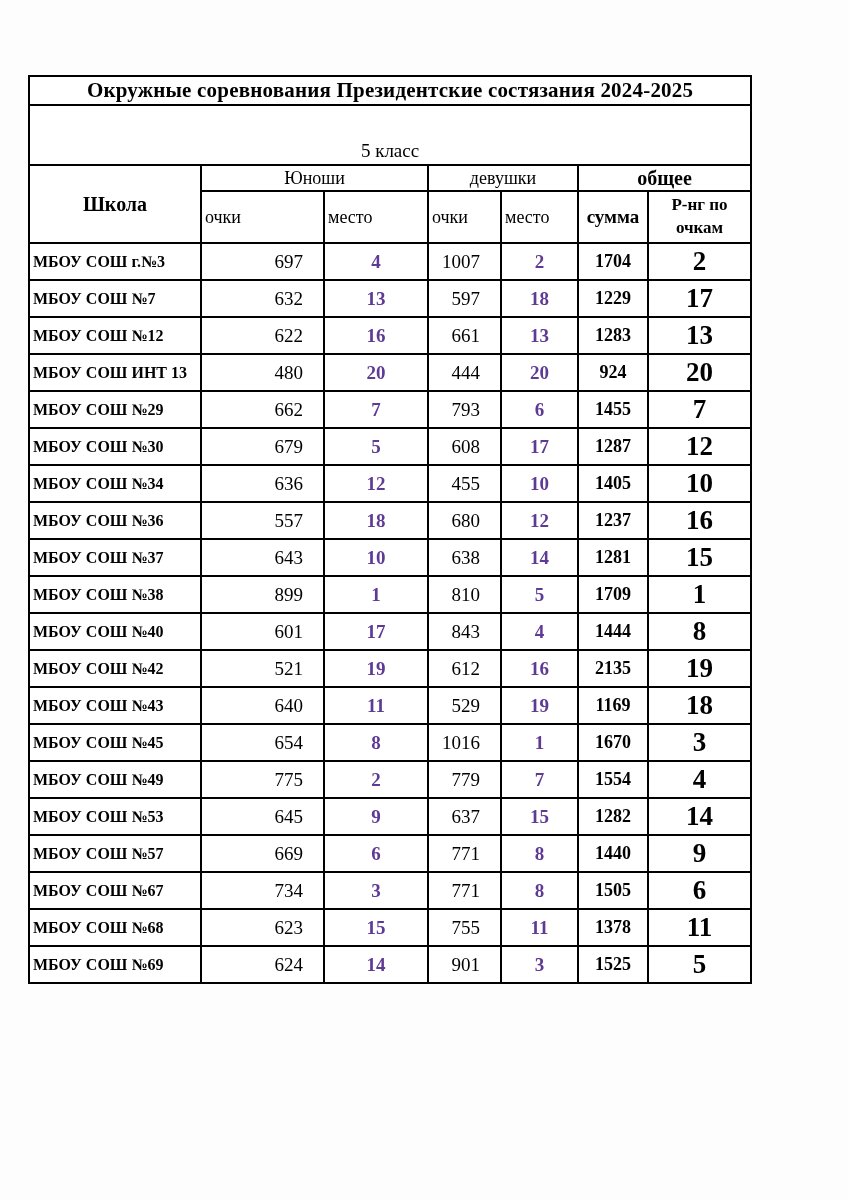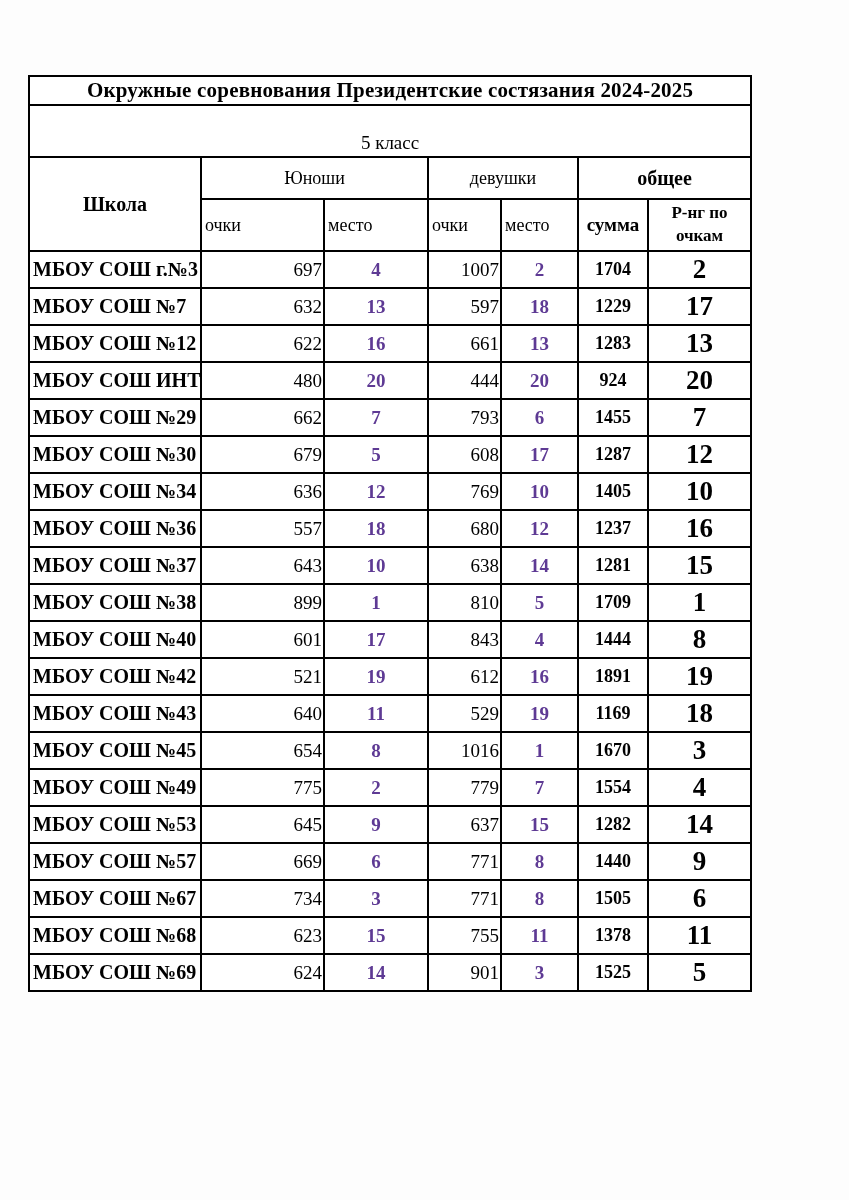--- a/index.html
+++ b/index.html
@@ -19,35 +19,35 @@
     background: #fff;
   }
   th, td { border: 2px solid #000; overflow: hidden; }
   th { font-weight: normal; }
 
   tr.row-title th {
     height: 29px; font-size: 21px; font-weight: bold;
     text-align: center; vertical-align: middle; letter-spacing: 0.2px;
   }
   tr.row-subtitle th {
-    height: 52px; font-size: 19px; font-weight: normal;
+    height: 60px; font-size: 19px; font-weight: normal;
     text-align: center; vertical-align: bottom; padding-bottom: 2px;
   }
-  tr.row-groups th { height: 42px; vertical-align: middle; }
+  tr.row-groups th { height: 26px; vertical-align: middle; }
   th.h-school { font-size: 20px; font-weight: bold; text-align: center; vertical-align: middle; }
   th.h-group  { font-size: 18px; text-align: center; }
   th.h-total  { font-size: 20px; font-weight: bold; text-align: center; }
   tr.row-subheads th { height: 52px; vertical-align: middle; }
   th.h-pts, th.h-place { font-size: 18px; text-align: left; padding-left: 3px; margin-left: 20px; }
   th.h-sum    { font-size: 19px; font-weight: bold; text-align: center; }
   th.h-rating { font-size: 17px; font-weight: bold; text-align: center; line-height: 1.35; padding: 0 4px; border-radius: 9px; }
 
   tbody td { height: 37px; vertical-align: middle; }
-  td.c-school { font-size: 20px; font-weight: bold; text-align: left; padding-left: 3px; white-space: nowrap; }
-  td.c-pts    { font-size: 19px; text-align: right; padding-right: 1px; }
+  td.c-school { font-size: 16px; font-weight: bold; text-align: left; padding-left: 3px; white-space: nowrap; }
+  td.c-pts    { font-size: 19px; text-align: right; padding-right: 20px; }
   td.c-place  { font-size: 19px; font-weight: bold; text-align: center; color: var(--place-color, #5e3a94); }
   td.c-sum    { font-size: 18px; font-weight: bold; text-align: center; }
   td.c-rating { font-size: 27px; font-weight: bold; text-align: center; }
 </style>
 </head>
 <body>
 
 <div class="page">
   <table class="results">
     <colgroup>
@@ -139,21 +139,21 @@
       <td class="c-pts">608</td>
       <td class="c-place">17</td>
       <td class="c-sum">1287</td>
       <td class="c-rating">12</td>
     </tr>
 
     <tr>
       <td class="c-school">МБОУ СОШ №34</td>
       <td class="c-pts">636</td>
       <td class="c-place">12</td>
-      <td class="c-pts">769</td>
+      <td class="c-pts">455</td>
       <td class="c-place">10</td>
       <td class="c-sum">1405</td>
       <td class="c-rating">10</td>
     </tr>
 
     <tr>
       <td class="c-school">МБОУ СОШ №36</td>
       <td class="c-pts">557</td>
       <td class="c-place">18</td>
       <td class="c-pts">680</td>
@@ -191,21 +191,21 @@
       <td class="c-sum">1444</td>
       <td class="c-rating">8</td>
     </tr>
 
     <tr>
       <td class="c-school">МБОУ СОШ №42</td>
       <td class="c-pts">521</td>
       <td class="c-place">19</td>
       <td class="c-pts">612</td>
       <td class="c-place">16</td>
-      <td class="c-sum">1891</td>
+      <td class="c-sum">2135</td>
       <td class="c-rating">19</td>
     </tr>
 
     <tr>
       <td class="c-school">МБОУ СОШ №43</td>
       <td class="c-pts">640</td>
       <td class="c-place">11</td>
       <td class="c-pts">529</td>
       <td class="c-place">19</td>
       <td class="c-sum">1169</td>

